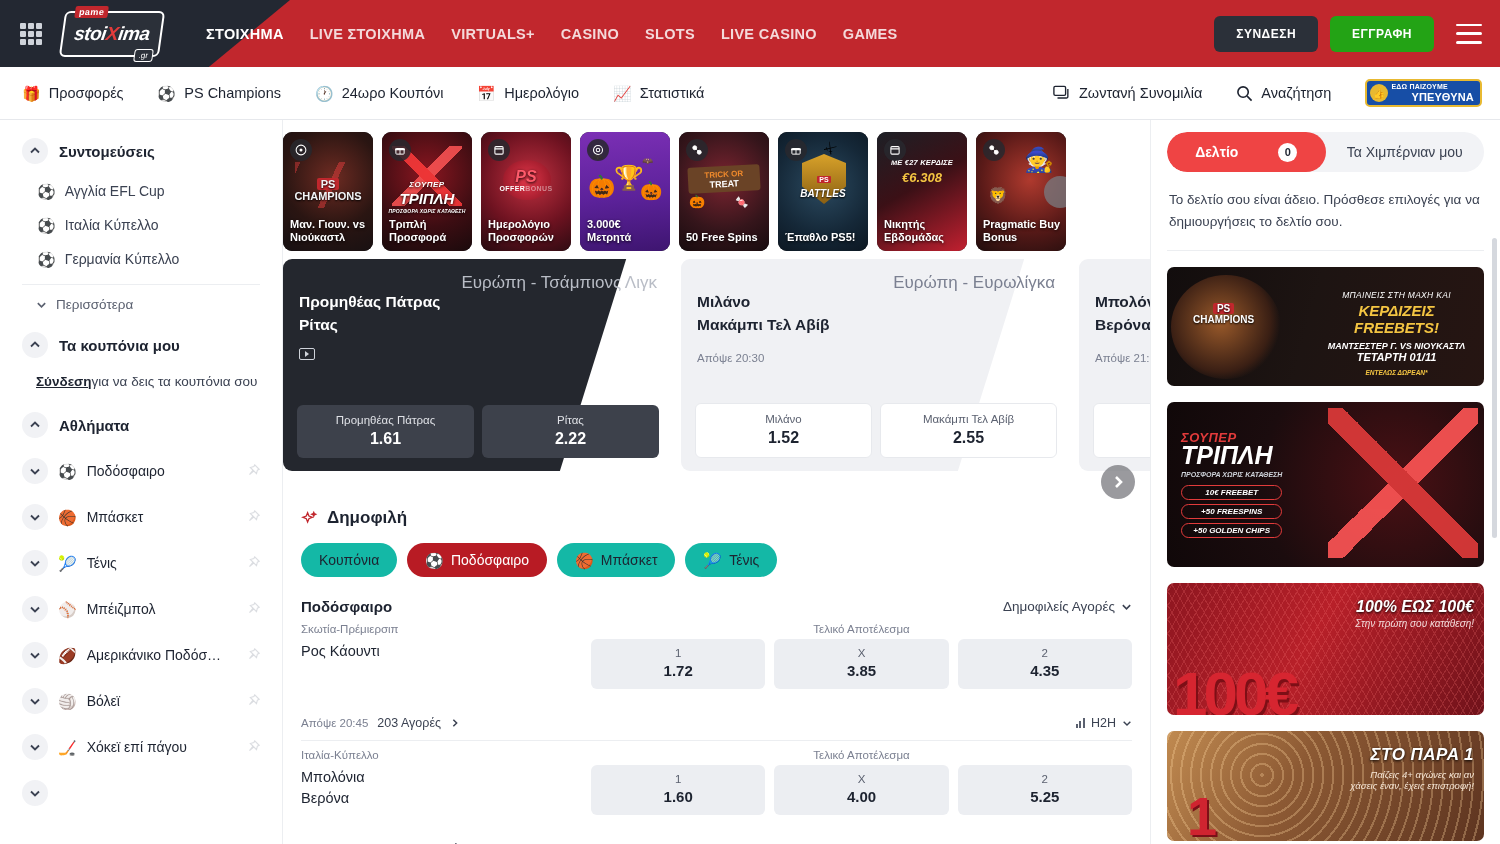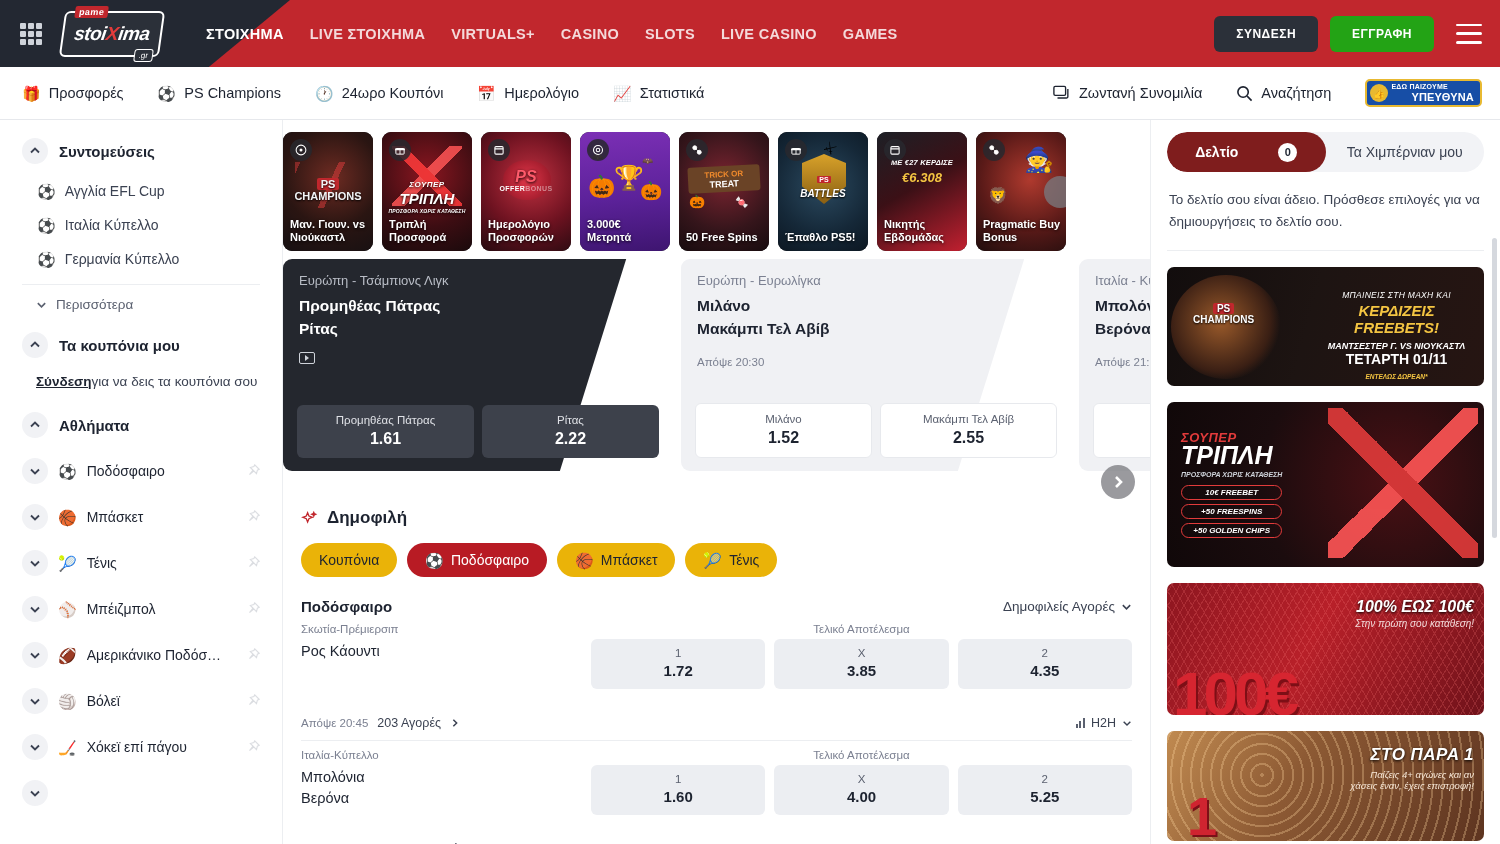--- a/index.html
+++ b/index.html
@@ -103,21 +103,21 @@
   
   .livecards { display:flex; gap:8px; padding:8px 0 0 0; position:relative;}
   .lc { width:390px; height:212px; border-radius:9px; position:relative; overflow:hidden; flex-shrink:0; cursor:pointer;}
   .lc-dark { background:#fff;}
   .lc-dark .lc-panel { position:absolute; inset:0; background:#24272e;
     clip-path: polygon(0 0, 88% 0, 71% 100%, 0 100%);}
   .lc-light { background:#fff;}
   .lc-light .lc-panel { position:absolute; inset:0; background:#f0f1f4;
     clip-path: polygon(0 0, 88% 0, 71% 100%, 0 100%);}
   .lc-inner { position:relative; z-index:3; padding:14px 16px 0 16px;}
-  .lc-league { font-size:13px; margin-bottom:9px;}
+  .lc-league { font-size:17px; text-align:right;}
   .lc-dark .lc-league { color:#b9bdc6;}
   .lc-light .lc-league { color:#7b8091;}
   .lc-team { display:flex; align-items:center; font-size:15.5px; font-weight:bold; margin-bottom:5px;}
   .lc-dark .lc-team { color:#ffffff;}
   .lc-light .lc-team { color:#1d2330;}
   .lc-score { margin-left:auto; min-width:58px; text-align:left; padding-left:34px;}
   .lc-time { font-size:11.5px; margin-top:18px;}
   .lc-light .lc-time { color:#7b8091;}
   .lc-tv { margin-top:14px; width:16px; height:12px; border:1.4px solid #cfd3da; border-radius:2px;
      display:flex; align-items:center; justify-content:center;}
@@ -133,21 +133,21 @@
   .odd-lbl { font-size:11.5px; margin-bottom:4px;}
   .odd-val { font-size:16px; font-weight:bold;}
   .lc-arrow { position:absolute; left:1098px; top:345px; width:34px; height:34px; border-radius:50%;
     background:rgba(120,120,125,.75); display:flex; align-items:center; justify-content:center; z-index:20; cursor:pointer;}
   .lc-arrow svg { width:14px; height:14px; stroke:#fff; fill:none; stroke-width:2.6;}
 
   
   .pop-head { display:flex; align-items:center; gap:9px; margin:37px 0 0 18px;}
   .pop-title { font-size:17px; font-weight:bold; color:#1d2330;}
   .chips { display:flex; gap:10px; margin:15px 0 0 18px;}
-  .chip { display:flex; align-items:center; gap:7px; background:#eab308; color:#1d2330;
+  .chip { display:flex; align-items:center; gap:7px; background:#14b8a6; color:#1d2330;
     border-radius:20px; padding:9px 18px; font-size:14px; cursor:pointer; border:none; white-space:nowrap;}
   .chip.active { background:#b81b24; color:#fff;}
   .sec-head { display:flex; align-items:center; margin:21px 18px 0 18px;}
   .sec-title { font-size:15px; font-weight:bold; color:#1d2330;}
   .sec-markets { margin-left:auto; font-size:13.5px; color:#3b4252; display:flex; align-items:center; gap:6px; cursor:pointer;}
   .sec-markets svg { width:11px; height:11px;}
 
   .match { margin:0 18px; border-bottom:1px solid #eceef1; padding:8px 0 4px 0; position:relative;}
   .match-top { display:flex; }
   .match-left { width:290px; flex-shrink:0;}
@@ -167,21 +167,21 @@
   .m-h2h { margin-left:auto; display:flex; align-items:center; gap:6px; font-size:12.5px; color:#3b4252; cursor:pointer;}
   .bars { display:flex; align-items:flex-end; gap:1.5px; height:10px;}
   .bars i { width:2px; background:#5b6170; display:block;}
 
   
   .rightpanel { width:350px; flex-shrink:0; background:#fff; border-left:1px solid #eceef1;
     padding:12px 16px 0 16px; overflow:hidden; position:relative;}
   .tabs { display:flex; background:#f2f3f6; border-radius:22px; height:40px; overflow:hidden;}
   .tab { flex:1; display:flex; align-items:center; justify-content:center; gap:8px; font-size:14px;
     color:#3b4252; cursor:pointer;}
-  .tab.active { background:#7f1d1d; color:#fff; font-weight:bold; border-radius:22px;gap:40px;}
+  .tab.active { background:#ef4444; color:#fff; font-weight:bold; border-radius:22px;gap:40px;}
   .tab-count { background:#fff; color:#1d2330; font-size:11px; font-weight:bold; border-radius:50%;
     width:19px; height:19px; display:flex; align-items:center; justify-content:center;}
   .empty-msg { font-size:13.5px; color:#3b4252; line-height:1.65; padding:17px 2px 16px 2px;
     border-bottom:1px solid #eceef1;}
   .banner { height:119px; border-radius:7px; margin-top:16px; position:relative; overflow:hidden; cursor:pointer;}
   .banner.b4 { height:100px; }
   .scrollbar { position:absolute; right:3px; top:118px; width:5px; height:300px; background:#d5d8de; border-radius:3px; cursor:pointer;}
 </style>
 </head>
 <body>
@@ -807,21 +807,21 @@
       <div class="banner" style="background:linear-gradient(105deg,#120d0d 0%, #1d1412 45%, #261512 100%);">
         <div style="position:absolute;left:4px;top:8px;width:110px;height:104px;
              background:radial-gradient(circle at 45% 45%, #9a5a2a 0%, #3a1f14 60%, transparent 72%);border-radius:50%;"></div>
         <div style="position:absolute;left:26px;top:36px;color:#fff;font-size:10px;font-weight:bold;text-align:center;line-height:1.15;text-shadow:0 1px 2px #000;">
           <span style="display:inline-block;background:#c1272d;padding:0 4px;border-radius:2px;">PS</span><br>CHAMPIONS
         </div>
         <div style="position:absolute;left:150px;right:8px;top:23px;text-align:center;">
           <div style="color:#fff;font-size:8.5px;font-style:italic;letter-spacing:.3px;">ΜΠΑΙΝΕΙΣ ΣΤΗ ΜΑΧΗ ΚΑΙ</div>
           <div style="color:#f4c542;font-size:15px;font-weight:bold;font-style:italic;margin-top:2px;">ΚΕΡΔΙΖΕΙΣ FREEBETS!</div>
           <div style="color:#fff;font-size:9px;font-weight:bold;font-style:italic;margin-top:5px;">ΜΑΝΤΣΕΣΤΕΡ Γ. VS ΝΙΟΥΚΑΣΤΛ</div>
-          <div style="color:#fff;font-size:14px;font-weight:bold;">ΤΕΤΑΡΤΗ 01/11</div>
+          <div style="color:#fff;font-size:11px;font-weight:bold;font-style:italic;">ΤΕΤΑΡΤΗ 01/11</div>
           <div style="color:#f4c542;font-size:6.5px;font-weight:bold;font-style:italic;margin-top:6px;">ΕΝΤΕΛΩΣ ΔΩΡΕΑΝ*</div>
         </div>
       </div>
 
       <div class="banner" style="height:165px;background:radial-gradient(circle at 72% 48%, #4a1014 0%, #1b0c0e 55%, #100809 100%);">
         <div style="position:absolute;right:6px;top:6px;width:150px;height:150px;
              background:linear-gradient(45deg,transparent 45%,#e23b3b 45% 55%,transparent 55%),
                         linear-gradient(-45deg,transparent 45%,#ff5656 45% 55%,transparent 55%);opacity:.9;"></div>
         <div style="position:absolute;left:14px;top:28px;">
           <div style="color:#e23b3b;font-size:13px;font-weight:bold;font-style:italic;letter-spacing:.5px;">ΣΟΥΠΕΡ</div>

